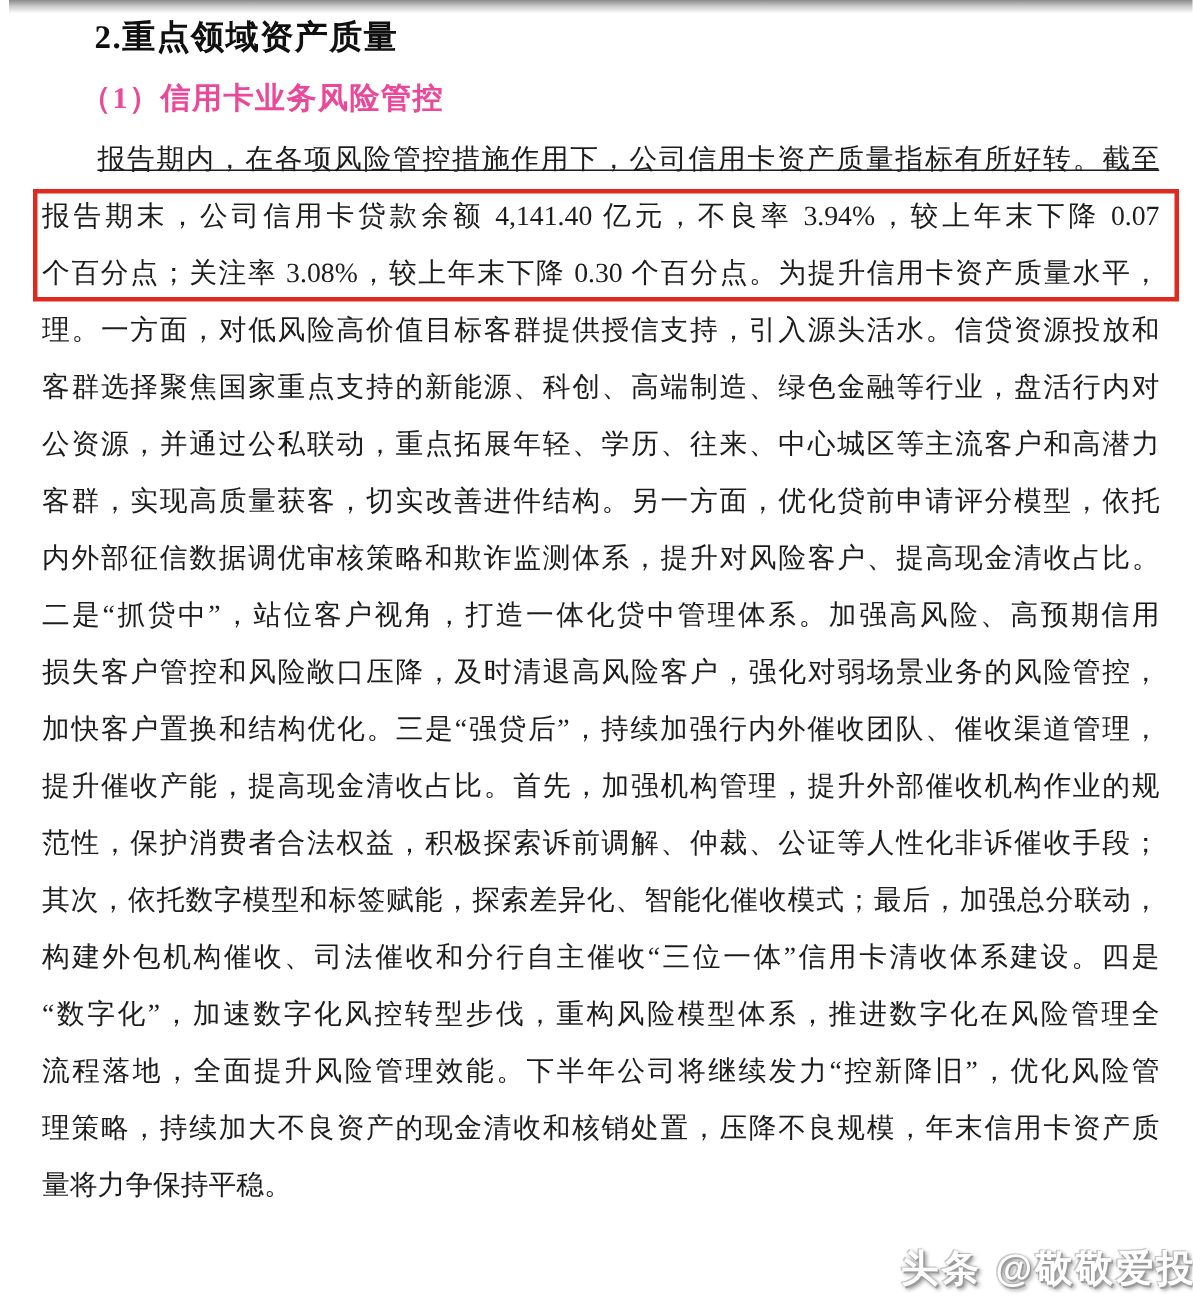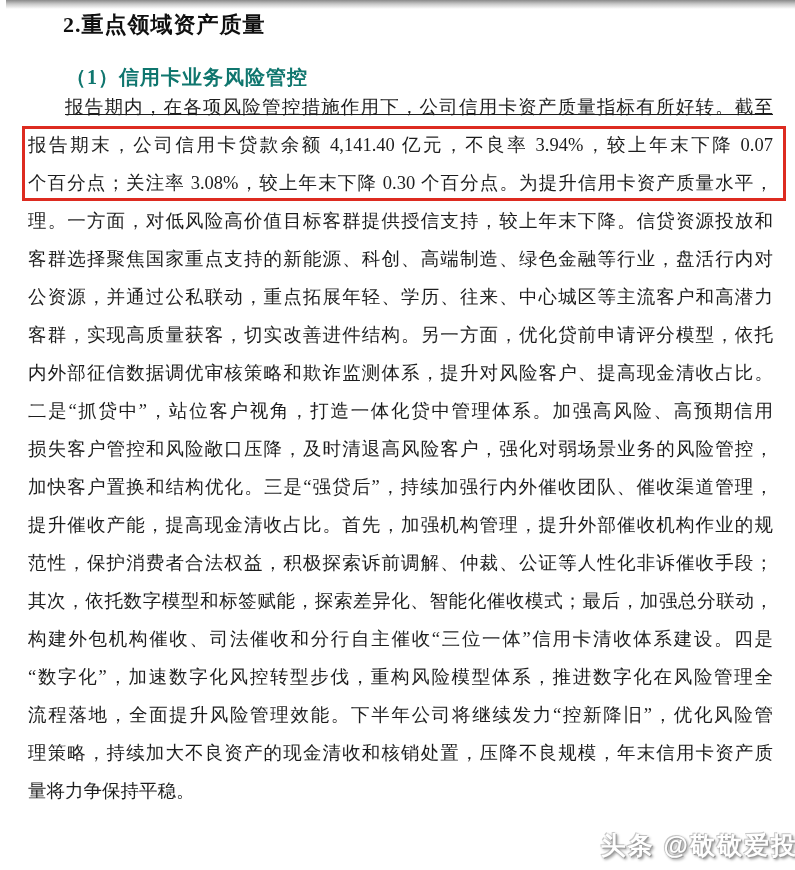--- a/index.html
+++ b/index.html
@@ -25,24 +25,24 @@
     margin: 0;
     font-size: 22px;
     font-weight: bold;
     color: #101010;
     letter-spacing: 1px;
     white-space: nowrap;
   }
   .h2 {
     position: absolute;
     top: 52px; left: 54px;
-    margin: 12px;
+    margin: 0;
     font-size: 20px;
     font-weight: bold;
-    color: #0f766e;
+    color: #ec4899;
     letter-spacing: 1px;
     white-space: nowrap;
   }
   .textblock {
     position: absolute;
     top: 88px; left: 28px;
     width: 745px;
   }
   .line {
     height: 38px;
@@ -87,21 +87,21 @@
 
   <div class="top-strip"></div>
 
   <div class="h1">2.重点领域资产质量</div>
   <div class="h2">（1）信用卡业务风险管控</div>
 
   <div class="textblock">
     <div class="line indent">报告期内，在各项风险管控措施作用下，公司信用卡资产质量指标有所好转。截至</div>
     <div class="line">报告期末，公司信用卡贷款余额 4,141.40 亿元，不良率 3.94%，较上年末下降 0.07</div>
     <div class="line">个百分点；关注率 3.08%，较上年末下降 0.30 个百分点。为提升信用卡资产质量水平，</div>
-    <div class="line">理。一方面，对低风险高价值目标客群提供授信支持，较上年末下降。信贷资源投放和</div>
+    <div class="line">理。一方面，对低风险高价值目标客群提供授信支持，引入源头活水。信贷资源投放和</div>
     <div class="line">客群选择聚焦国家重点支持的新能源、科创、高端制造、绿色金融等行业，盘活行内对</div>
     <div class="line">公资源，并通过公私联动，重点拓展年轻、学历、往来、中心城区等主流客户和高潜力</div>
     <div class="line">客群，实现高质量获客，切实改善进件结构。另一方面，优化贷前申请评分模型，依托</div>
     <div class="line">内外部征信数据调优审核策略和欺诈监测体系，提升对风险客户、提高现金清收占比。</div>
     <div class="line">二是“抓贷中”，站位客户视角，打造一体化贷中管理体系。加强高风险、高预期信用</div>
     <div class="line">损失客户管控和风险敞口压降，及时清退高风险客户，强化对弱场景业务的风险管控，</div>
     <div class="line">加快客户置换和结构优化。三是“强贷后”，持续加强行内外催收团队、催收渠道管理，</div>
     <div class="line">提升催收产能，提高现金清收占比。首先，加强机构管理，提升外部催收机构作业的规</div>
     <div class="line">范性，保护消费者合法权益，积极探索诉前调解、仲裁、公证等人性化非诉催收手段；</div>
     <div class="line">其次，依托数字模型和标签赋能，探索差异化、智能化催收模式；最后，加强总分联动，</div>

